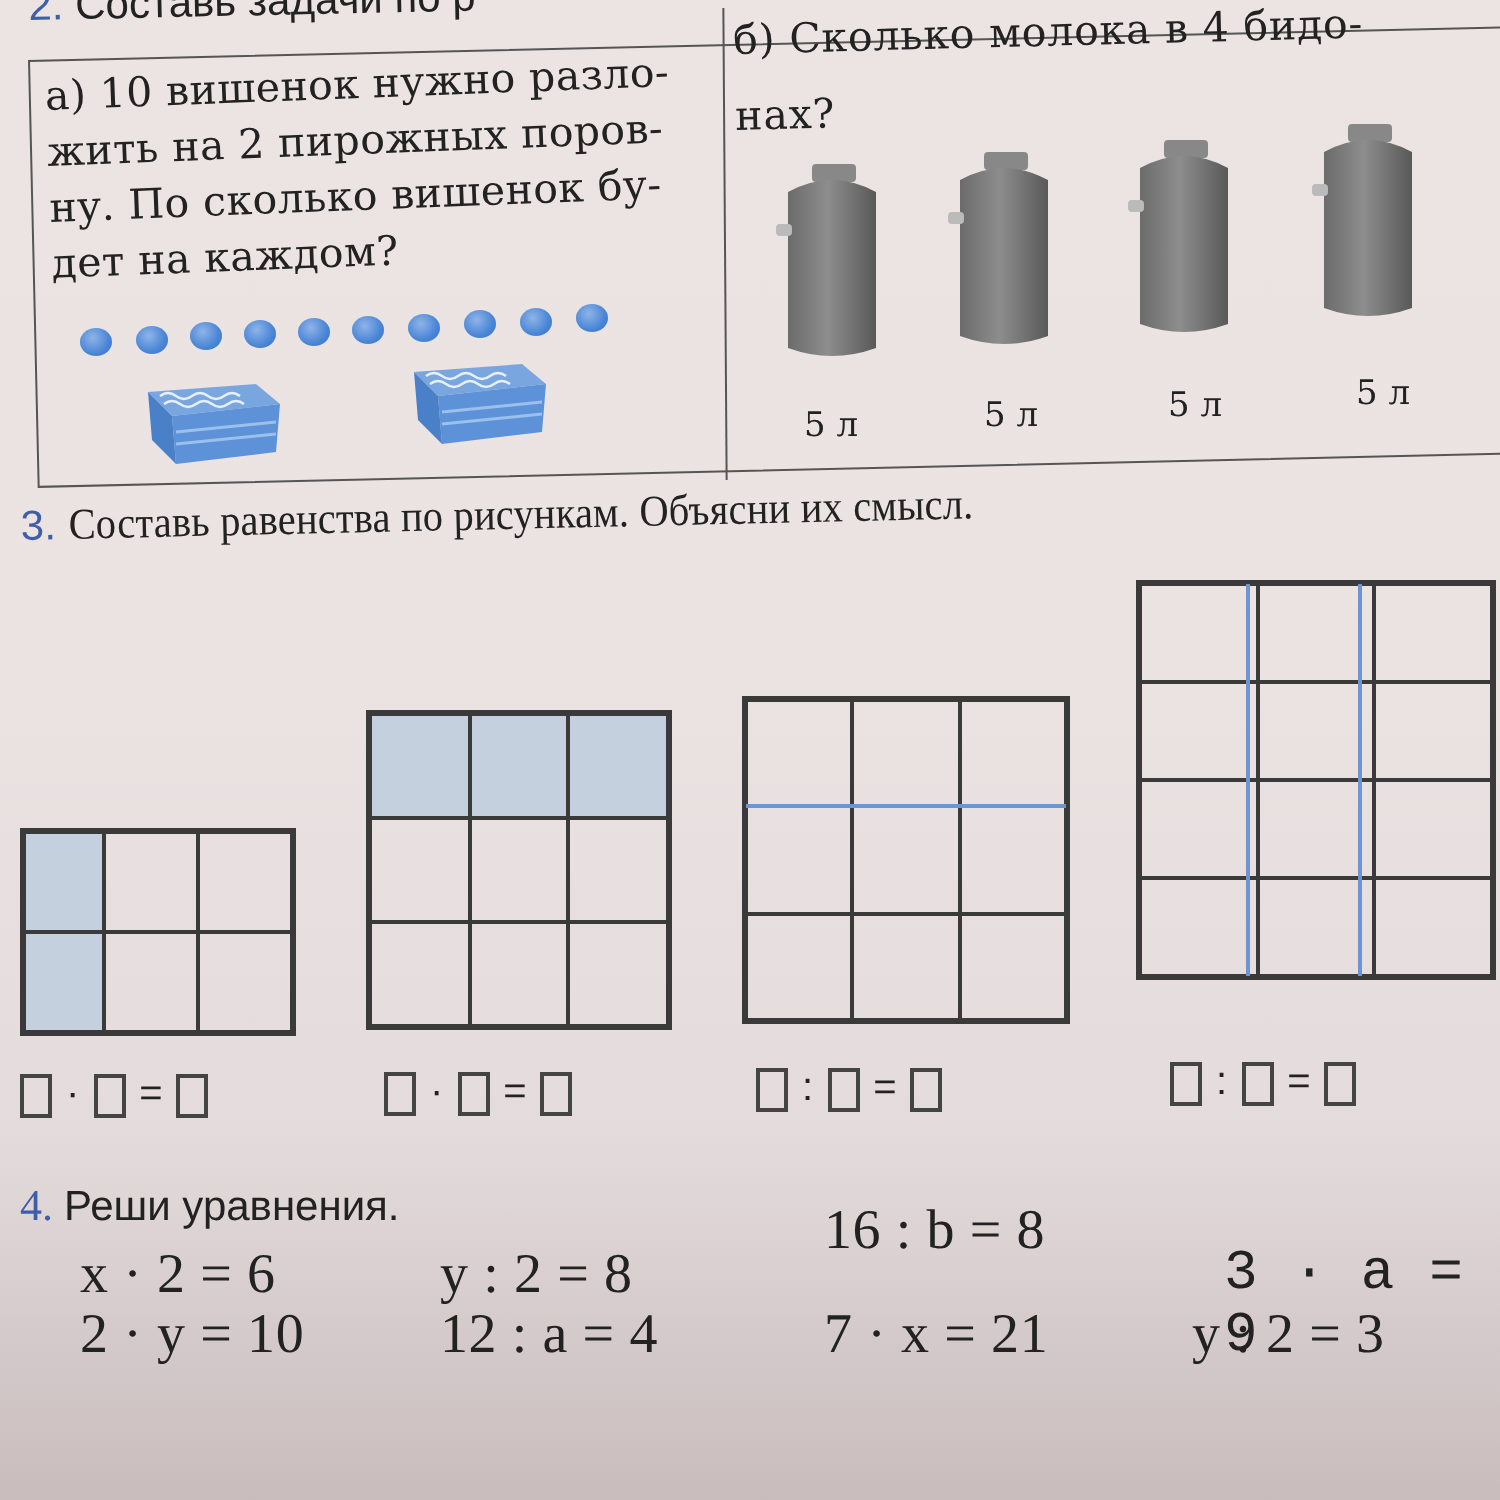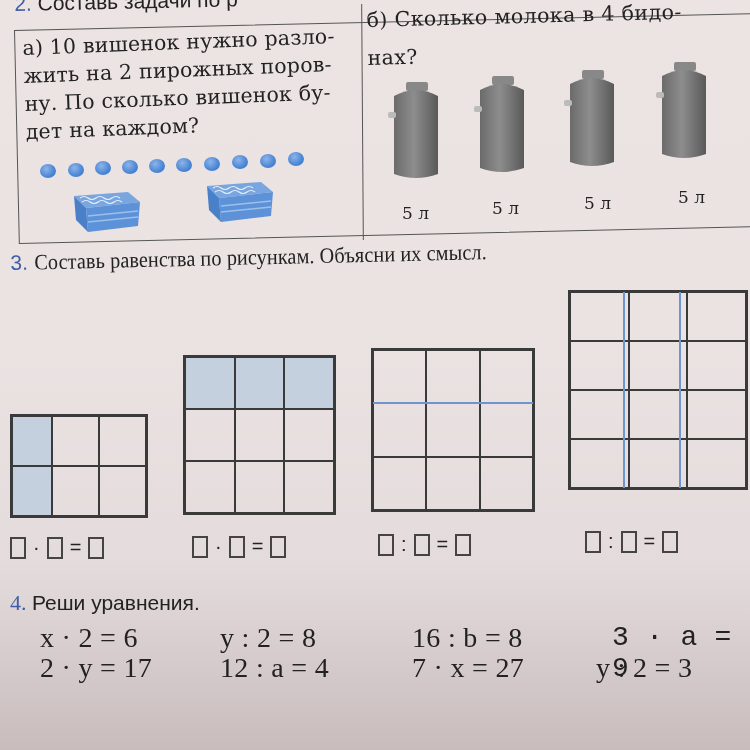--- a/index.html
+++ b/index.html
@@ -203,19 +203,19 @@
   <span>=</span>
   <div class="box"></div>
 </div>
 
 <div class="abs t4-title">
   <span class="task-num">4.</span>
   <span class="txt">Реши уравнения.</span>
 </div>
 
 <div class="equation" style="left:40px;top:622px;font-style:normal">x · 2 = 6</div>
-<div class="equation" style="left:40px;top:652px;">2 · y = 17</div>
+<div class="equation" style="left:40px;top:652px;">2 · y = 10</div>
 <div class="equation" style="left:220px;top:622px;">y : 2 = 8</div>
 <div class="equation" style="left:220px;top:652px;">12 : a = 4</div>
-<div class="equation" style="left:412px;top:622px;text-align:right;">16 : b = 8</div>
-<div class="equation" style="left:412px;top:652px;">7 · x = 27</div>
+<div class="equation" style="left:412px;top:600px;text-align:right;">16 : b = 8</div>
+<div class="equation" style="left:412px;top:652px;">7 · x = 21</div>
 <div class="equation" style="left:612px;top:622px;font-family:Liberation Mono, monospace;">3 · a = 9</div>
 <div class="equation" style="left:596px;top:652px;">y : 2 = 3</div>
 
 </body></html>

